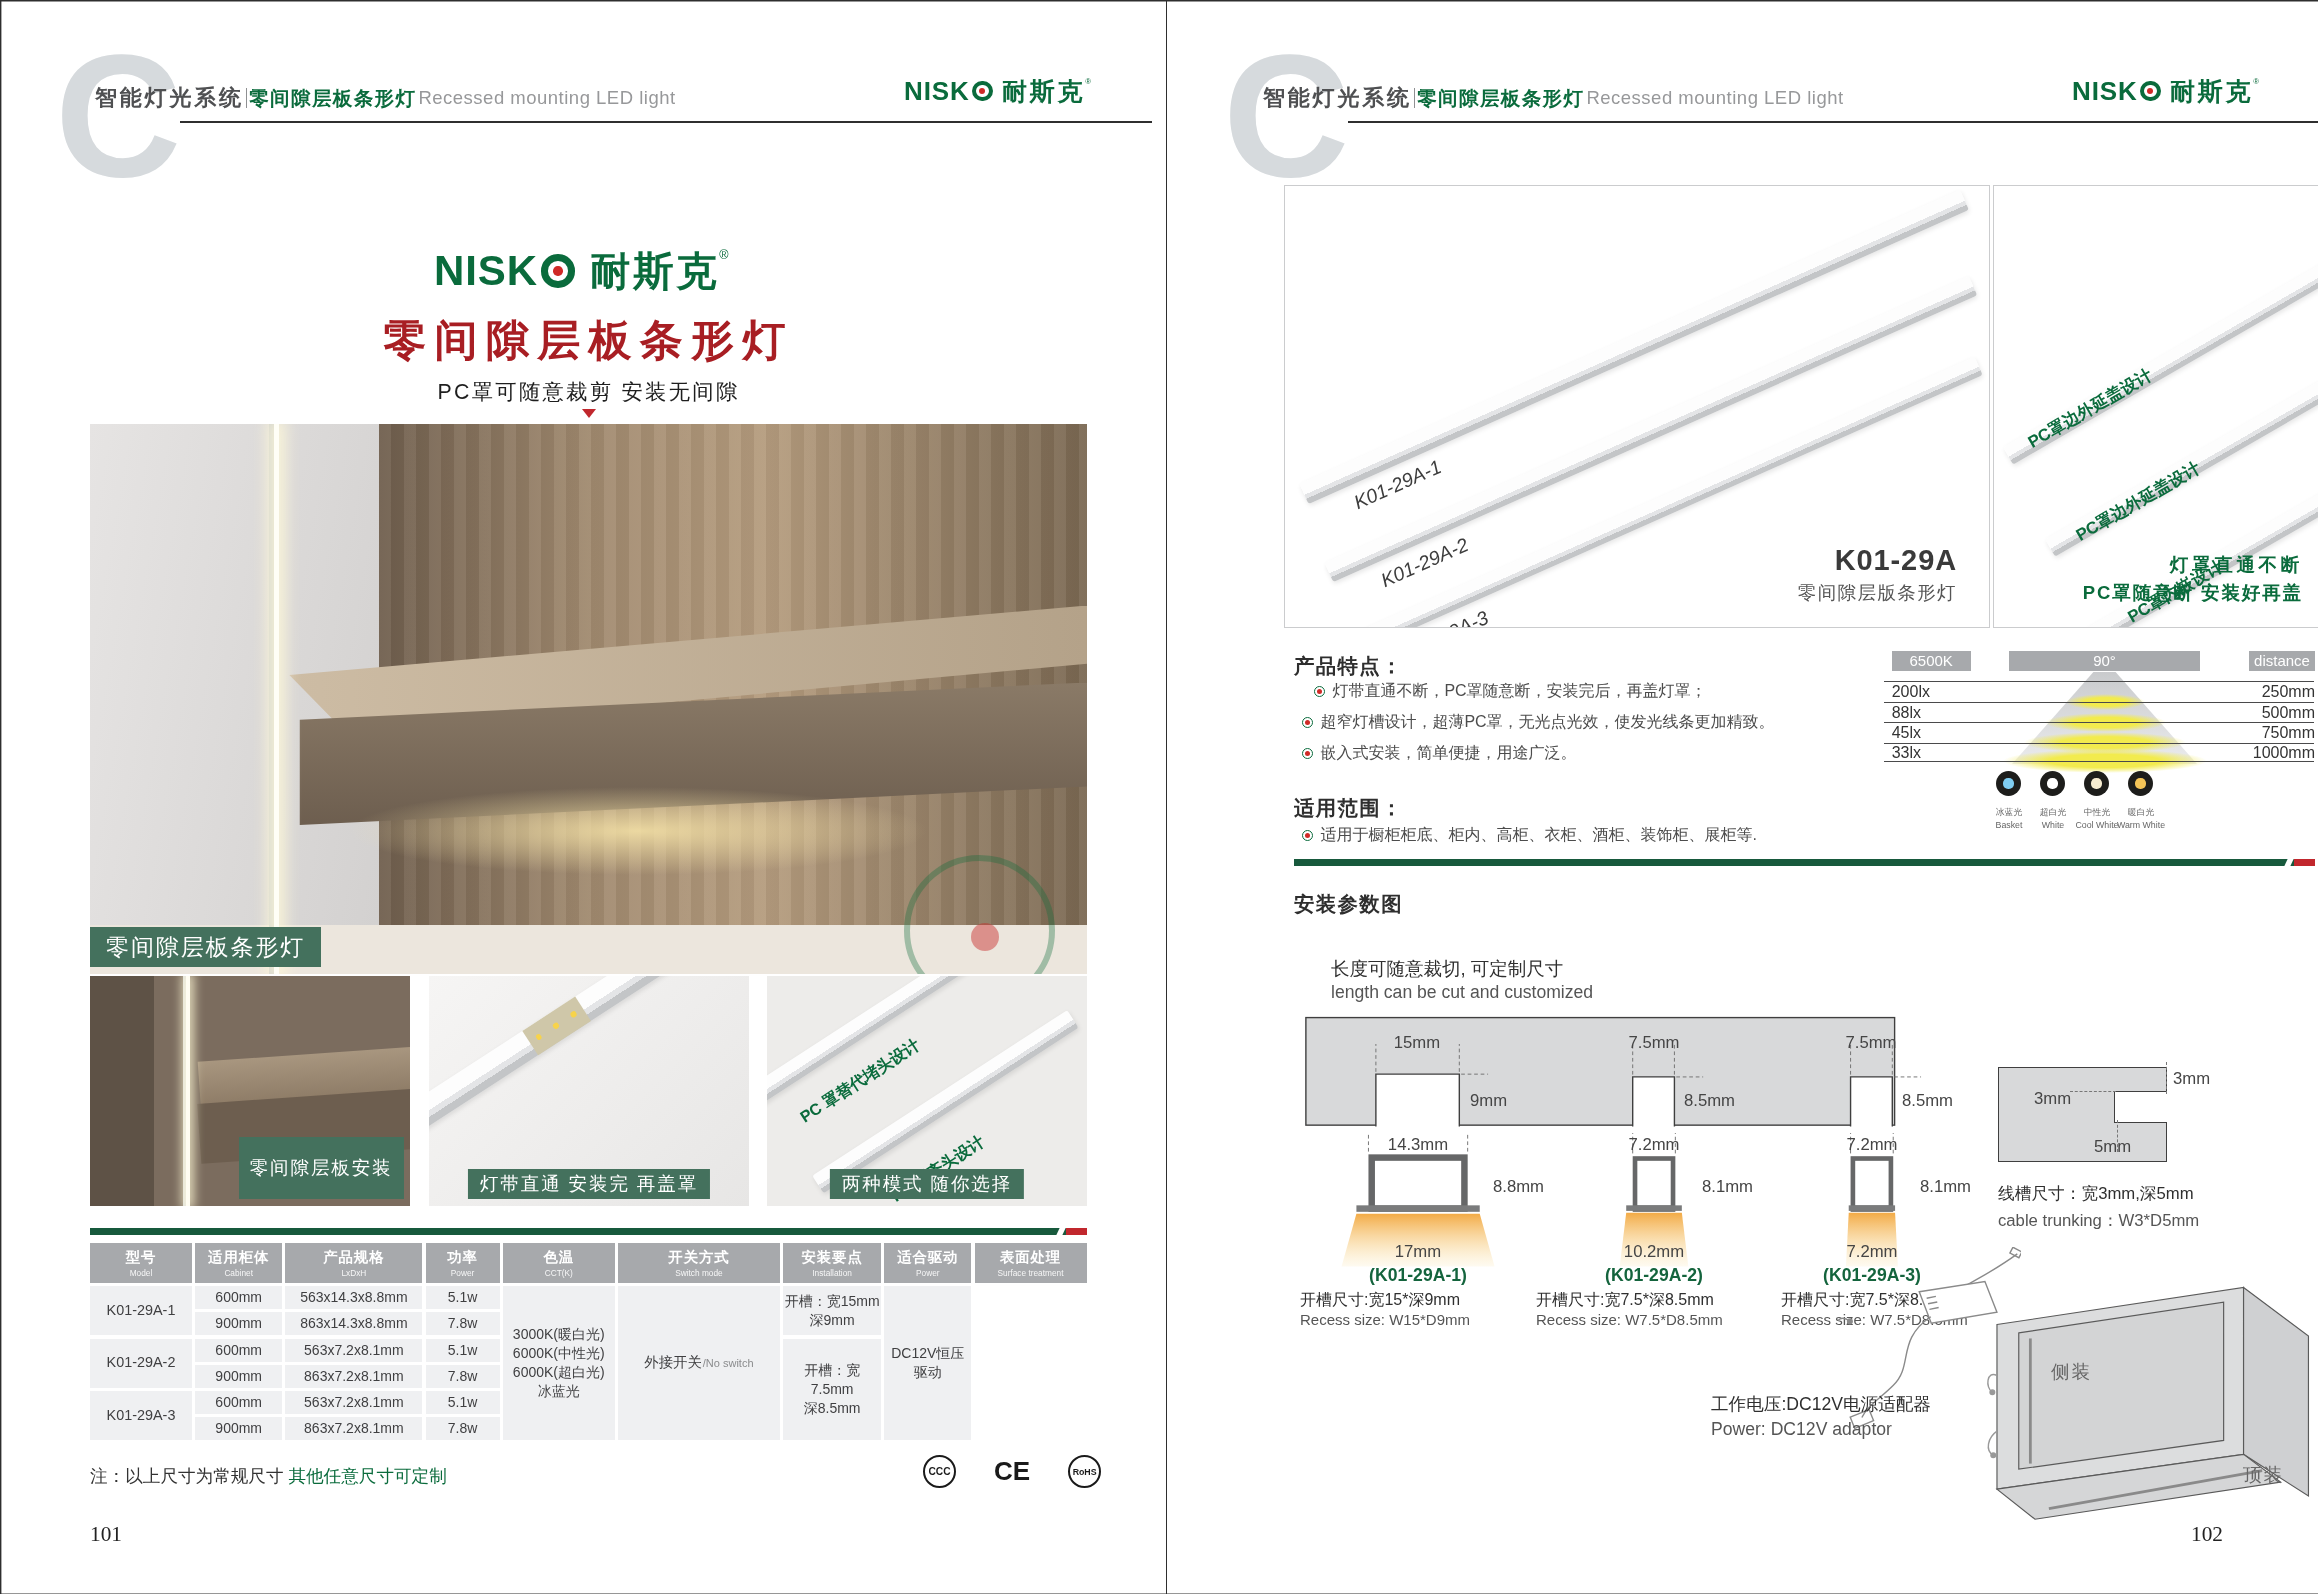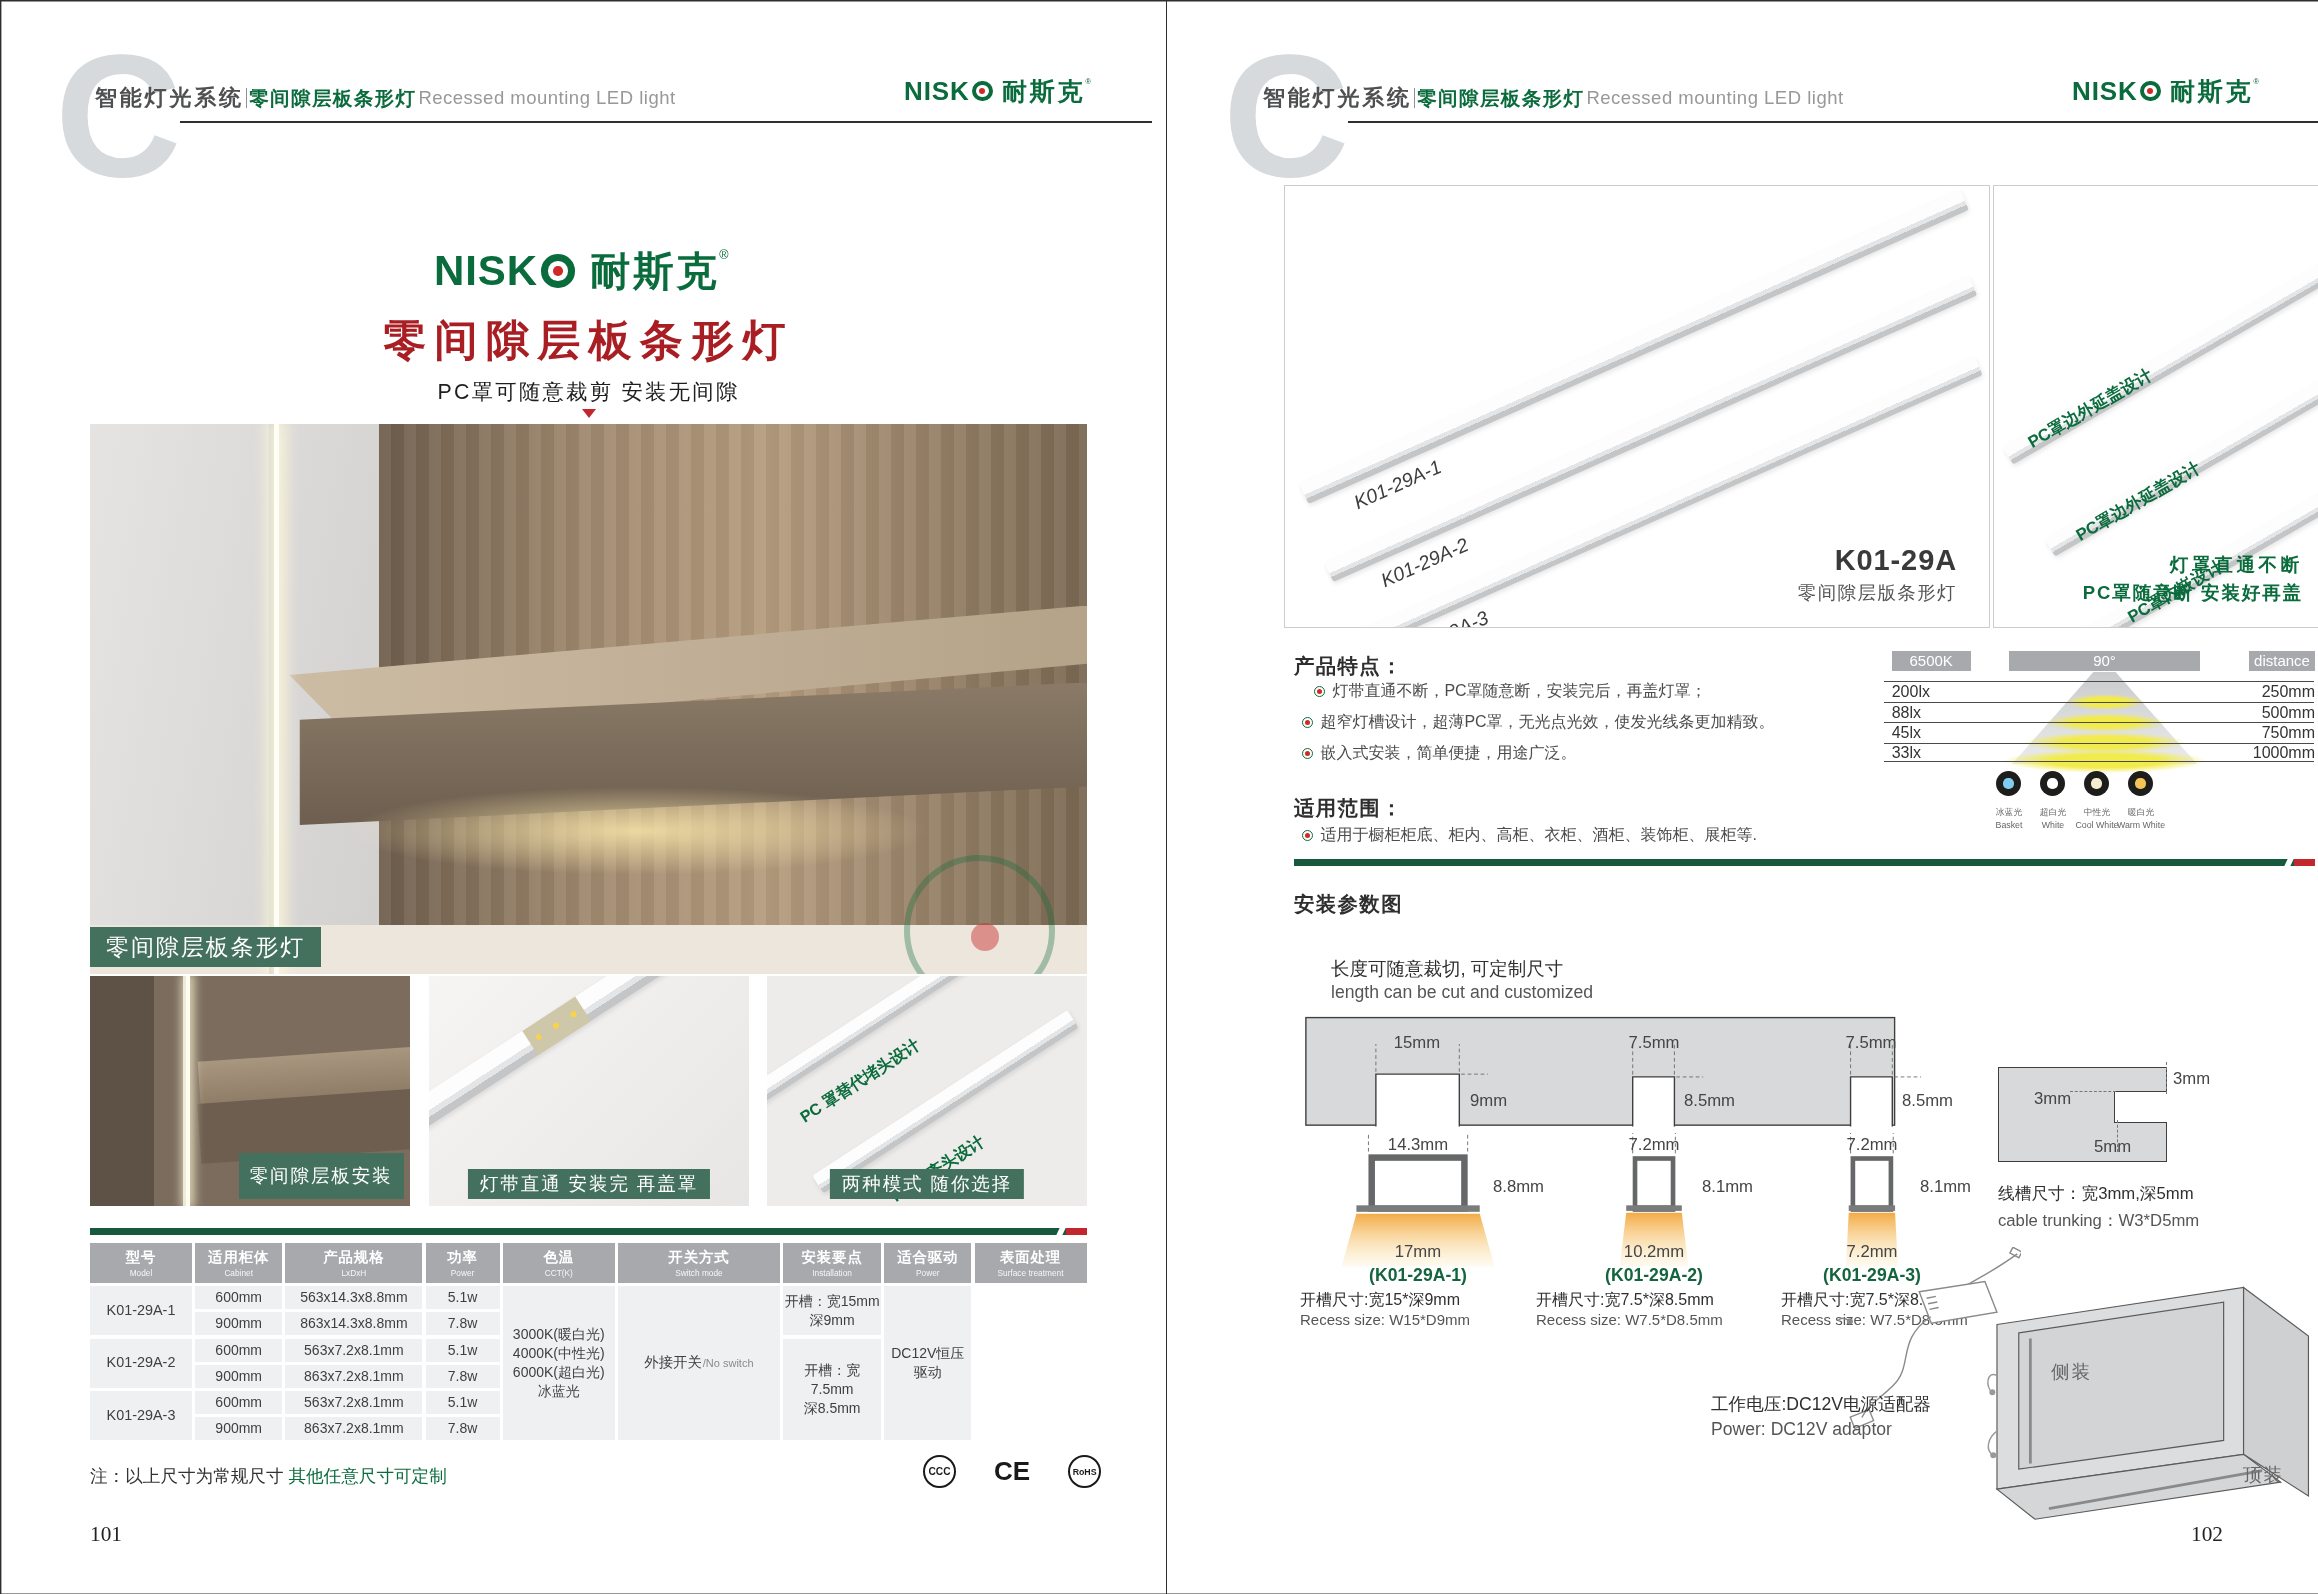--- a/index.html
+++ b/index.html
@@ -155,21 +155,21 @@
       <div class="wm-dot" style="right:88px;bottom:23px;width:28px;height:28px;"></div>
       <div class="plabel" style="left:0;top:503px;height:40px;padding:0 16px;font-size:23px;">零间隙层板条形灯</div>
     </div>
 
     <div class="photo" style="left:90px;top:976px;width:320px;height:230px;background:#7b6c5e;">
       <div class="abs" style="left:0;top:0;width:20%;height:100%;background:#5e5246;"></div>
       <div class="abs" style="left:34%;top:34%;width:70%;height:20%;background:linear-gradient(180deg,#a8967f,#8d7b66);transform:rotate(-4deg);"></div>
       <div class="abs" style="left:34%;top:52%;width:70%;height:26%;background:#6d5e4f;transform:rotate(-4deg);"></div>
       <div class="abs" style="left:29%;top:0;width:3.7px;height:100%;background:#d9dcde;"></div>
       <div class="abs" style="left:calc(29% + 3.7px);top:0;width:3.7px;height:100%;background:#fffdf2;box-shadow:0 0 10.2px 3.2px rgba(255,248,214,.9);"></div>
-      <div class="plabel" style="right:6.5px;bottom:7.4px;height:30px;padding:8px 11px;font-size:18.5px;">零间隙层板安装</div>
+      <div class="plabel" style="right:6.5px;bottom:7.4px;height:30px;padding:16px 11px;font-size:18.5px;">零间隙层板安装</div>
     </div>
 
     <div class="photo" style="left:429px;top:976px;width:320px;height:230px;background:linear-gradient(135deg,#f6f5f4,#e7e6e5);">
       <div class="strip-bar" style="left:-12%;top:62%;width:130%;height:29px;transform:rotate(-33deg);">
         <div class="abs" style="left:40%;top:0;width:15%;height:100%;background:#cfc7a9;">
           <div class="abs" style="left:12%;top:38%;width:5.6px;height:5.6px;border-radius:50%;background:#f7d34b;"></div>
           <div class="abs" style="left:45%;top:38%;width:5.6px;height:5.6px;border-radius:50%;background:#f7d34b;"></div>
           <div class="abs" style="left:78%;top:38%;width:5.6px;height:5.6px;border-radius:50%;background:#f7d34b;"></div>
         </div>
       </div>
@@ -244,21 +244,21 @@
       <div class="td" style="grid-column:4;grid-row:5;">7.8w</div>
       <div class="td" style="grid-column:2;grid-row:6;">600mm</div>
       <div class="td" style="grid-column:3;grid-row:6;">563x7.2x8.1mm</div>
       <div class="td" style="grid-column:4;grid-row:6;">5.1w</div>
       <div class="td" style="grid-column:2;grid-row:7;">900mm</div>
       <div class="td" style="grid-column:3;grid-row:7;">863x7.2x8.1mm</div>
       <div class="td" style="grid-column:4;grid-row:7;">7.8w</div>
 
       <div class="td" style="grid-column:5;grid-row:2/8;">
         <span>3000K(暖白光)</span>
-        <span>4000K(中性光)</span>
+        <span>6000K(中性光)</span>
         <span>6000K(超白光)</span>
         <span>冰蓝光</span>
       </div>
       <div class="td" style="grid-column:6;grid-row:2/8;flex-direction:row;gap:0.9px;">
         <span style="font-size:14.4px;">外接开关</span>
         <span style="font-size:11px;color:#8a8b8d;">/No switch</span>
       </div>
       <div class="td" style="grid-column:7;grid-row:2/4;">
         <span>开槽：宽15mm</span>
         <span>深9mm</span>

